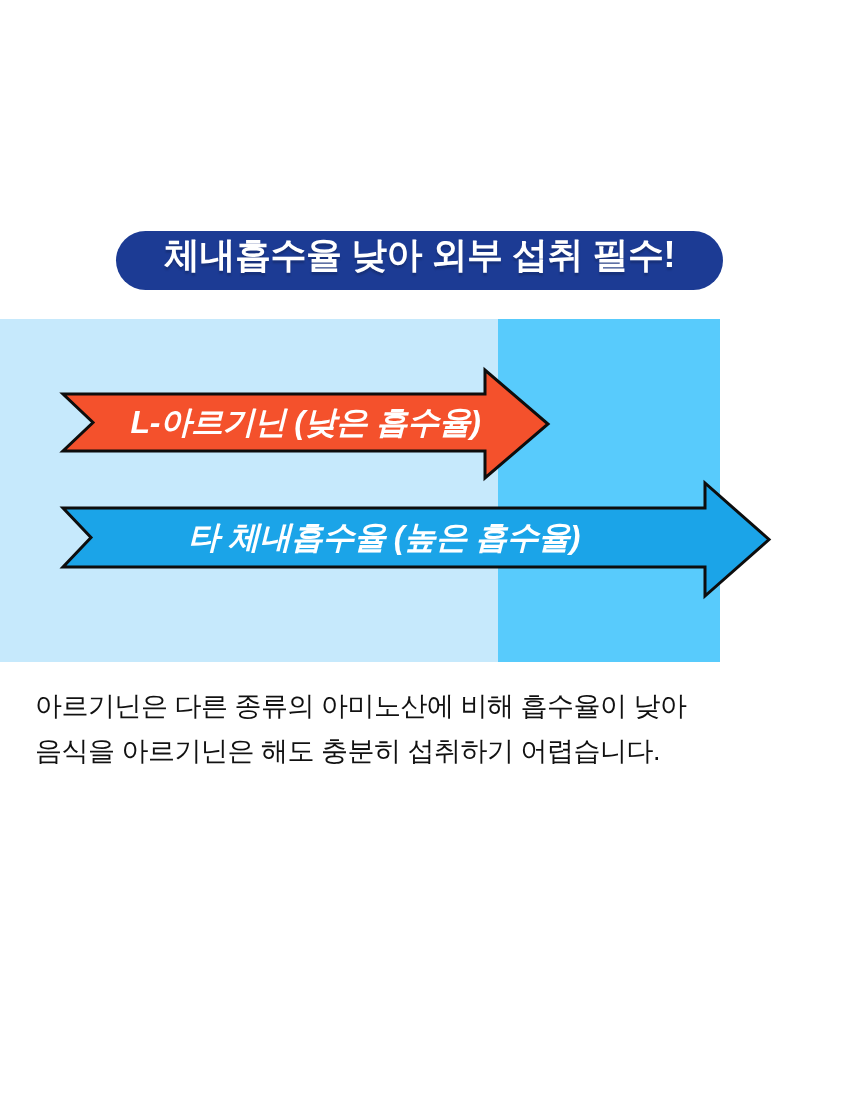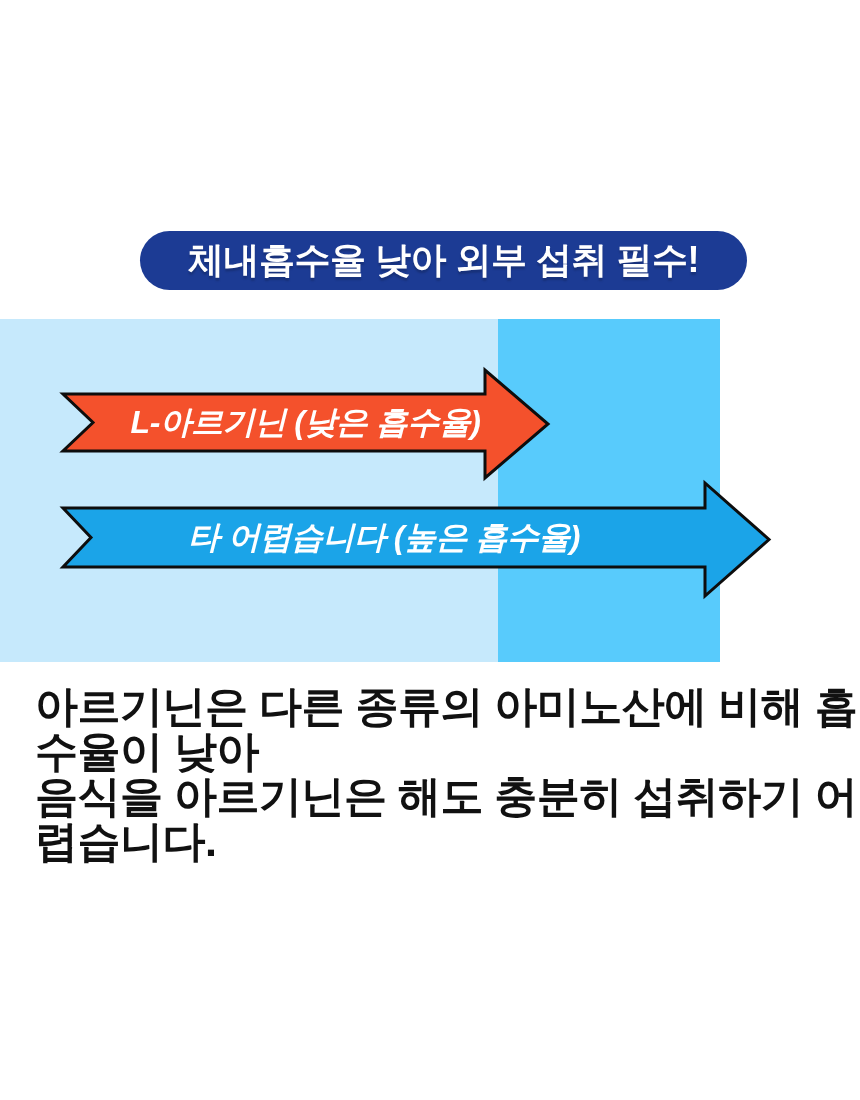--- a/index.html
+++ b/index.html
@@ -6,28 +6,27 @@
   .canvas {
     position: relative;
     width: 860px;
     height: 1100px;
     background: var(--page-bg, #ffffff);
     overflow: hidden;
     font-family: "Liberation Sans", "DejaVu Sans", sans-serif;
   }
   .banner {
     position: absolute;
-    left: 140px;
+    left: 116px;
     top: 231px;
     width: 607px;
     height: 59px;
     background: var(--banner-bg, #1c3b94);
     border-radius: 30px;
     display: flex;
-    align-items: center;
     justify-content: center;
   }
   .banner-label {
     color: var(--banner-text, #ffffff);
     font-size: 36px;
     font-weight: 800;
     letter-spacing: -0.5px;
     text-shadow: 0 3px 2px rgba(0,0,0,0.18);
     white-space: nowrap;
   }
@@ -74,22 +73,22 @@
     pointer-events: none;
   }
   .label-low  { left: 63px; top: 75px;  width: 485px; height: 57px; }
   .label-high { left: 63px; top: 189px; width: 642px; height: 59px; }
   .caption {
     position: absolute;
     left: 35px;
     top: 684px;
     margin: 0;
     color: var(--body-text, #111111);
-    font-size: 43px;
-    font-weight: 700;
+    font-size: 27px;
+    font-weight: 400;
     line-height: 45px;
     letter-spacing: -0.5px;
   }
 </style>
 </head>
 <body>
 
 <div class="canvas">
 
   <div class="banner">
@@ -99,21 +98,21 @@
   <div class="panel">
     <div class="panel-right"></div>
 
     <svg class="arrows-svg" viewBox="0 0 773 343">
       <polygon class="arrow-shape" points="63,75 485,75 485,51 548,105 485,159 485,132 63,132 93,103.5" fill="#f4512c"></polygon>
       <polygon class="arrow-shape" points="63,189 705,189 705,164 769,220.5 705,277 705,248 63,248 91,218.5" fill="#1ba4e8"></polygon>
     </svg>
 
     <div class="arrow-label label-low">L-아르기닌 (낮은 흡수율)</div>
 
-    <div class="arrow-label label-high">타 어렵습니다 (높은 흡수율)</div>
+    <div class="arrow-label label-high">타 체내흡수율 (높은 흡수율)</div>
   </div>
 
   <p class="caption">
     <span>아르기닌은 다른 종류의 아미노산에 비해 흡수율이 낮아</span><br>
     <span>음식을 아르기닌은 해도 충분히 섭취하기 어렵습니다.</span>
   </p>
 
 </div>
 
 </body></html>

